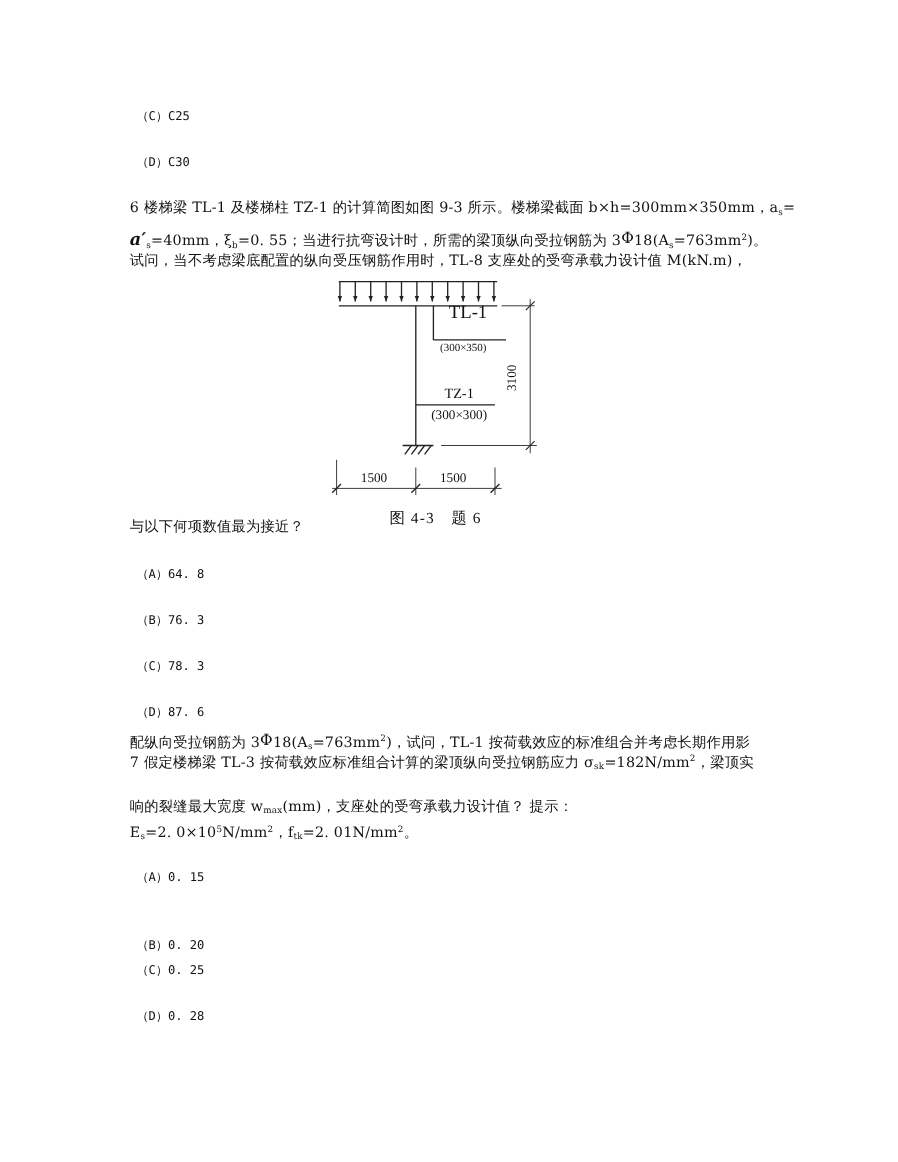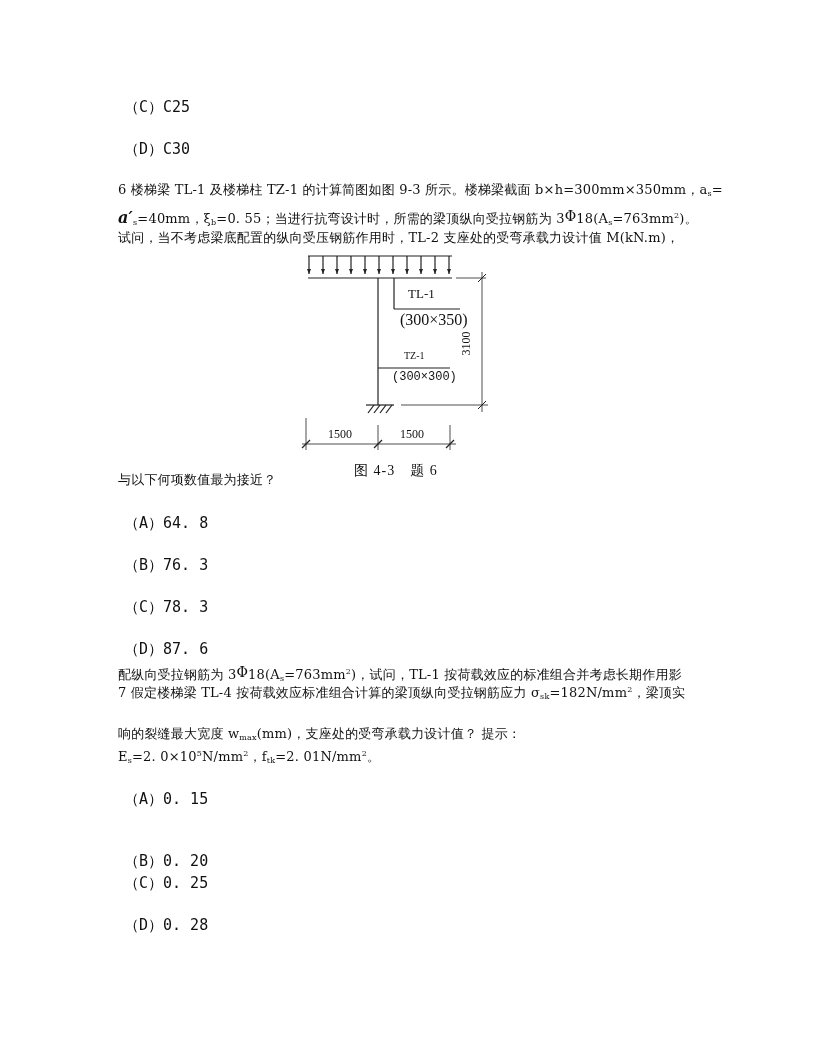--- a/index.html
+++ b/index.html
@@ -1,19 +1,19 @@
 <!DOCTYPE html>
 <html><head>
 <meta charset="utf-8">
 <style>
   html, body { margin:0; padding:0; background:#ffffff; }
   body { width:816px; height:1056px; position:relative; overflow:hidden;
          font-family:"DejaVu Serif", "Liberation Serif", serif; color:#111; }
   .line { position:absolute; left:118px; font-size:13px; line-height:16px; white-space:nowrap; letter-spacing:0.2px; }
-  .opt { position:absolute; left:124px; font-size:15px; font-family:"DejaVu Sans Mono","Liberation Mono",monospace; white-space:nowrap; }
+  .opt { position:absolute; left:124px; font-size:11px; font-family:"DejaVu Sans Mono","Liberation Mono",monospace; white-space:nowrap; }
   .sub { font-size:8px; vertical-align:-2px; }
   .sup { font-size:8px; vertical-align:5px; }
   .rebar { display:inline-block; font-size:14px; position:relative; top:-2px; }
   .a-sym { font-style:italic; font-weight:bold; font-size:16px; font-family:"DejaVu Serif",serif; }
   .figure { position:absolute; left:296px; top:250px; width:210px; height:240px; }
   .fig-caption { position:absolute; left:354px; top:462px; font-size:14px; font-family:"Liberation Serif",serif; letter-spacing:1px; }
 </style>
 </head>
 <body>
 
@@ -24,21 +24,21 @@
   <span>（D）</span><span>C30</span>
 </div>
 
 <div class="line" style="top:182px">
   <span>6</span>
   <span>楼梯梁 TL-1 及楼梯柱 TZ-1 的计算简图如图 9-3 所示。楼梯梁截面 b×h=300mm×350mm，a</span><span class="sub">s</span><span>=</span>
 </div>
 <div class="line" style="top:208px">
   <span class="a-sym">a′</span><span class="sub">s</span><span>=40mm，ξ</span><span class="sub">b</span><span>=0. 55；当进行抗弯设计时，所需的梁顶纵向受拉钢筋为 3</span><span class="rebar">Φ</span><span>18(A</span><span class="sub">s</span><span>=763mm</span><span class="sup">2</span><span>)。</span>
 </div>
-<div class="line" style="top:230px">试问，当不考虑梁底配置的纵向受压钢筋作用时，TL-2 支座处的受弯承载力设计值 M(kN.m)，</div>
+<div class="line" style="top:230px">试问，当不考虑梁底配置的纵向受压钢筋作用时，TL-8 支座处的受弯承载力设计值 M(kN.m)，</div>
 
 <div class="figure">
   <svg width="210" height="240" viewBox="0 0 210 240">
     <g stroke="#222" fill="none" stroke-width="1.2">
 
       <line x1="12" y1="6" x2="156" y2="6"></line>
 
       <line x1="12" y1="28" x2="156" y2="28"></line>
 
       <g>
@@ -89,40 +89,40 @@
         <polygon points="55,24 53,19 57,19"></polygon>
         <polygon points="69,24 67,19 71,19"></polygon>
         <polygon points="83,24 81,19 85,19"></polygon>
         <polygon points="97,24 95,19 99,19"></polygon>
         <polygon points="111,24 109,19 113,19"></polygon>
         <polygon points="125,24 123,19 127,19"></polygon>
         <polygon points="139,24 137,19 141,19"></polygon>
         <polygon points="153,24 151,19 155,19"></polygon>
     </g>
   </svg>
-  <div style="position:absolute;left:112px;top:36px;font-size:13px;font-family:'Liberation Serif',serif;">TL-1</div>
-  <div style="position:absolute;left:104px;top:61px;font-size:16px;font-family:'Liberation Serif',serif;">(300×350)</div>
-  <div style="position:absolute;left:108px;top:100px;font-size:10px;font-family:'Liberation Serif',serif;">TZ-1</div>
-  <div style="position:absolute;left:96px;top:120px;font-size:12px;font-family:Liberation Mono, monospace;">(300×300)</div>
+  <div style="position:absolute;left:112px;top:24px;font-size:17px;font-family:'Liberation Serif',serif;">TL-1</div>
+  <div style="position:absolute;left:104px;top:61px;font-size:10px;font-family:'Liberation Serif',serif;">(300×350)</div>
+  <div style="position:absolute;left:108px;top:100px;font-size:13px;font-family:'Liberation Serif',serif;">TZ-1</div>
+  <div style="position:absolute;left:96px;top:120px;font-size:12px;font-family:Liberation Serif, serif;">(300×300)</div>
   <div style="position:absolute;left:158px;top:86px;font-size:12px;font-family:'Liberation Serif',serif;transform:rotate(-90deg);transform-origin:center;">3100</div>
   <div style="position:absolute;left:32px;top:177px;font-size:12px;font-family:'Liberation Serif',serif;">1500</div>
   <div style="position:absolute;left:104px;top:177px;font-size:12px;font-family:'Liberation Serif',serif;">1500</div>
 </div>
 <div class="fig-caption">图 4-3　题 6</div>
 
 <div class="line" style="top:472px">与以下何项数值最为接近？</div>
 
 <div class="opt" style="top:514px"><span>（A）</span><span>64. 8</span></div>
 <div class="opt" style="top:556px"><span>（B）</span><span>76. 3</span></div>
 <div class="opt" style="top:598px"><span>（C）</span><span>78. 3</span></div>
 <div class="opt" style="top:640px"><span>（D）</span><span>87. 6</span></div>
 
 <div class="line" style="top:682px">
   <span>7</span>
-  <span>假定楼梯梁 TL-4 按荷载效应标准组合计算的梁顶纵向受拉钢筋应力 σ</span><span class="sub">sk</span><span>=182N/mm</span><span class="sup">2</span><span>，梁顶实</span>
+  <span>假定楼梯梁 TL-3 按荷载效应标准组合计算的梁顶纵向受拉钢筋应力 σ</span><span class="sub">sk</span><span>=182N/mm</span><span class="sup">2</span><span>，梁顶实</span>
 </div>
 <div class="line" style="top:664px">
   <span>配纵向受拉钢筋为 3</span><span class="rebar">Φ</span><span>18(A</span><span class="sub">s</span><span>=763mm</span><span class="sup">2</span><span>)，试问，TL-1 按荷载效应的标准组合并考虑长期作用影</span>
 </div>
 <div class="line" style="top:726px">
   <span>响的裂缝最大宽度 w</span><span class="sub">max</span><span>(mm)，支座处的受弯承载力设计值？ 提示：</span>
 </div>
 <div class="line" style="top:746px">
   <span>E</span><span class="sub">s</span><span>=2. 0×10</span><span class="sup">5</span><span>N/mm</span><span class="sup">2</span><span>，f</span><span class="sub">tk</span><span>=2. 01N/mm</span><span class="sup">2</span><span>。</span>
 </div>

